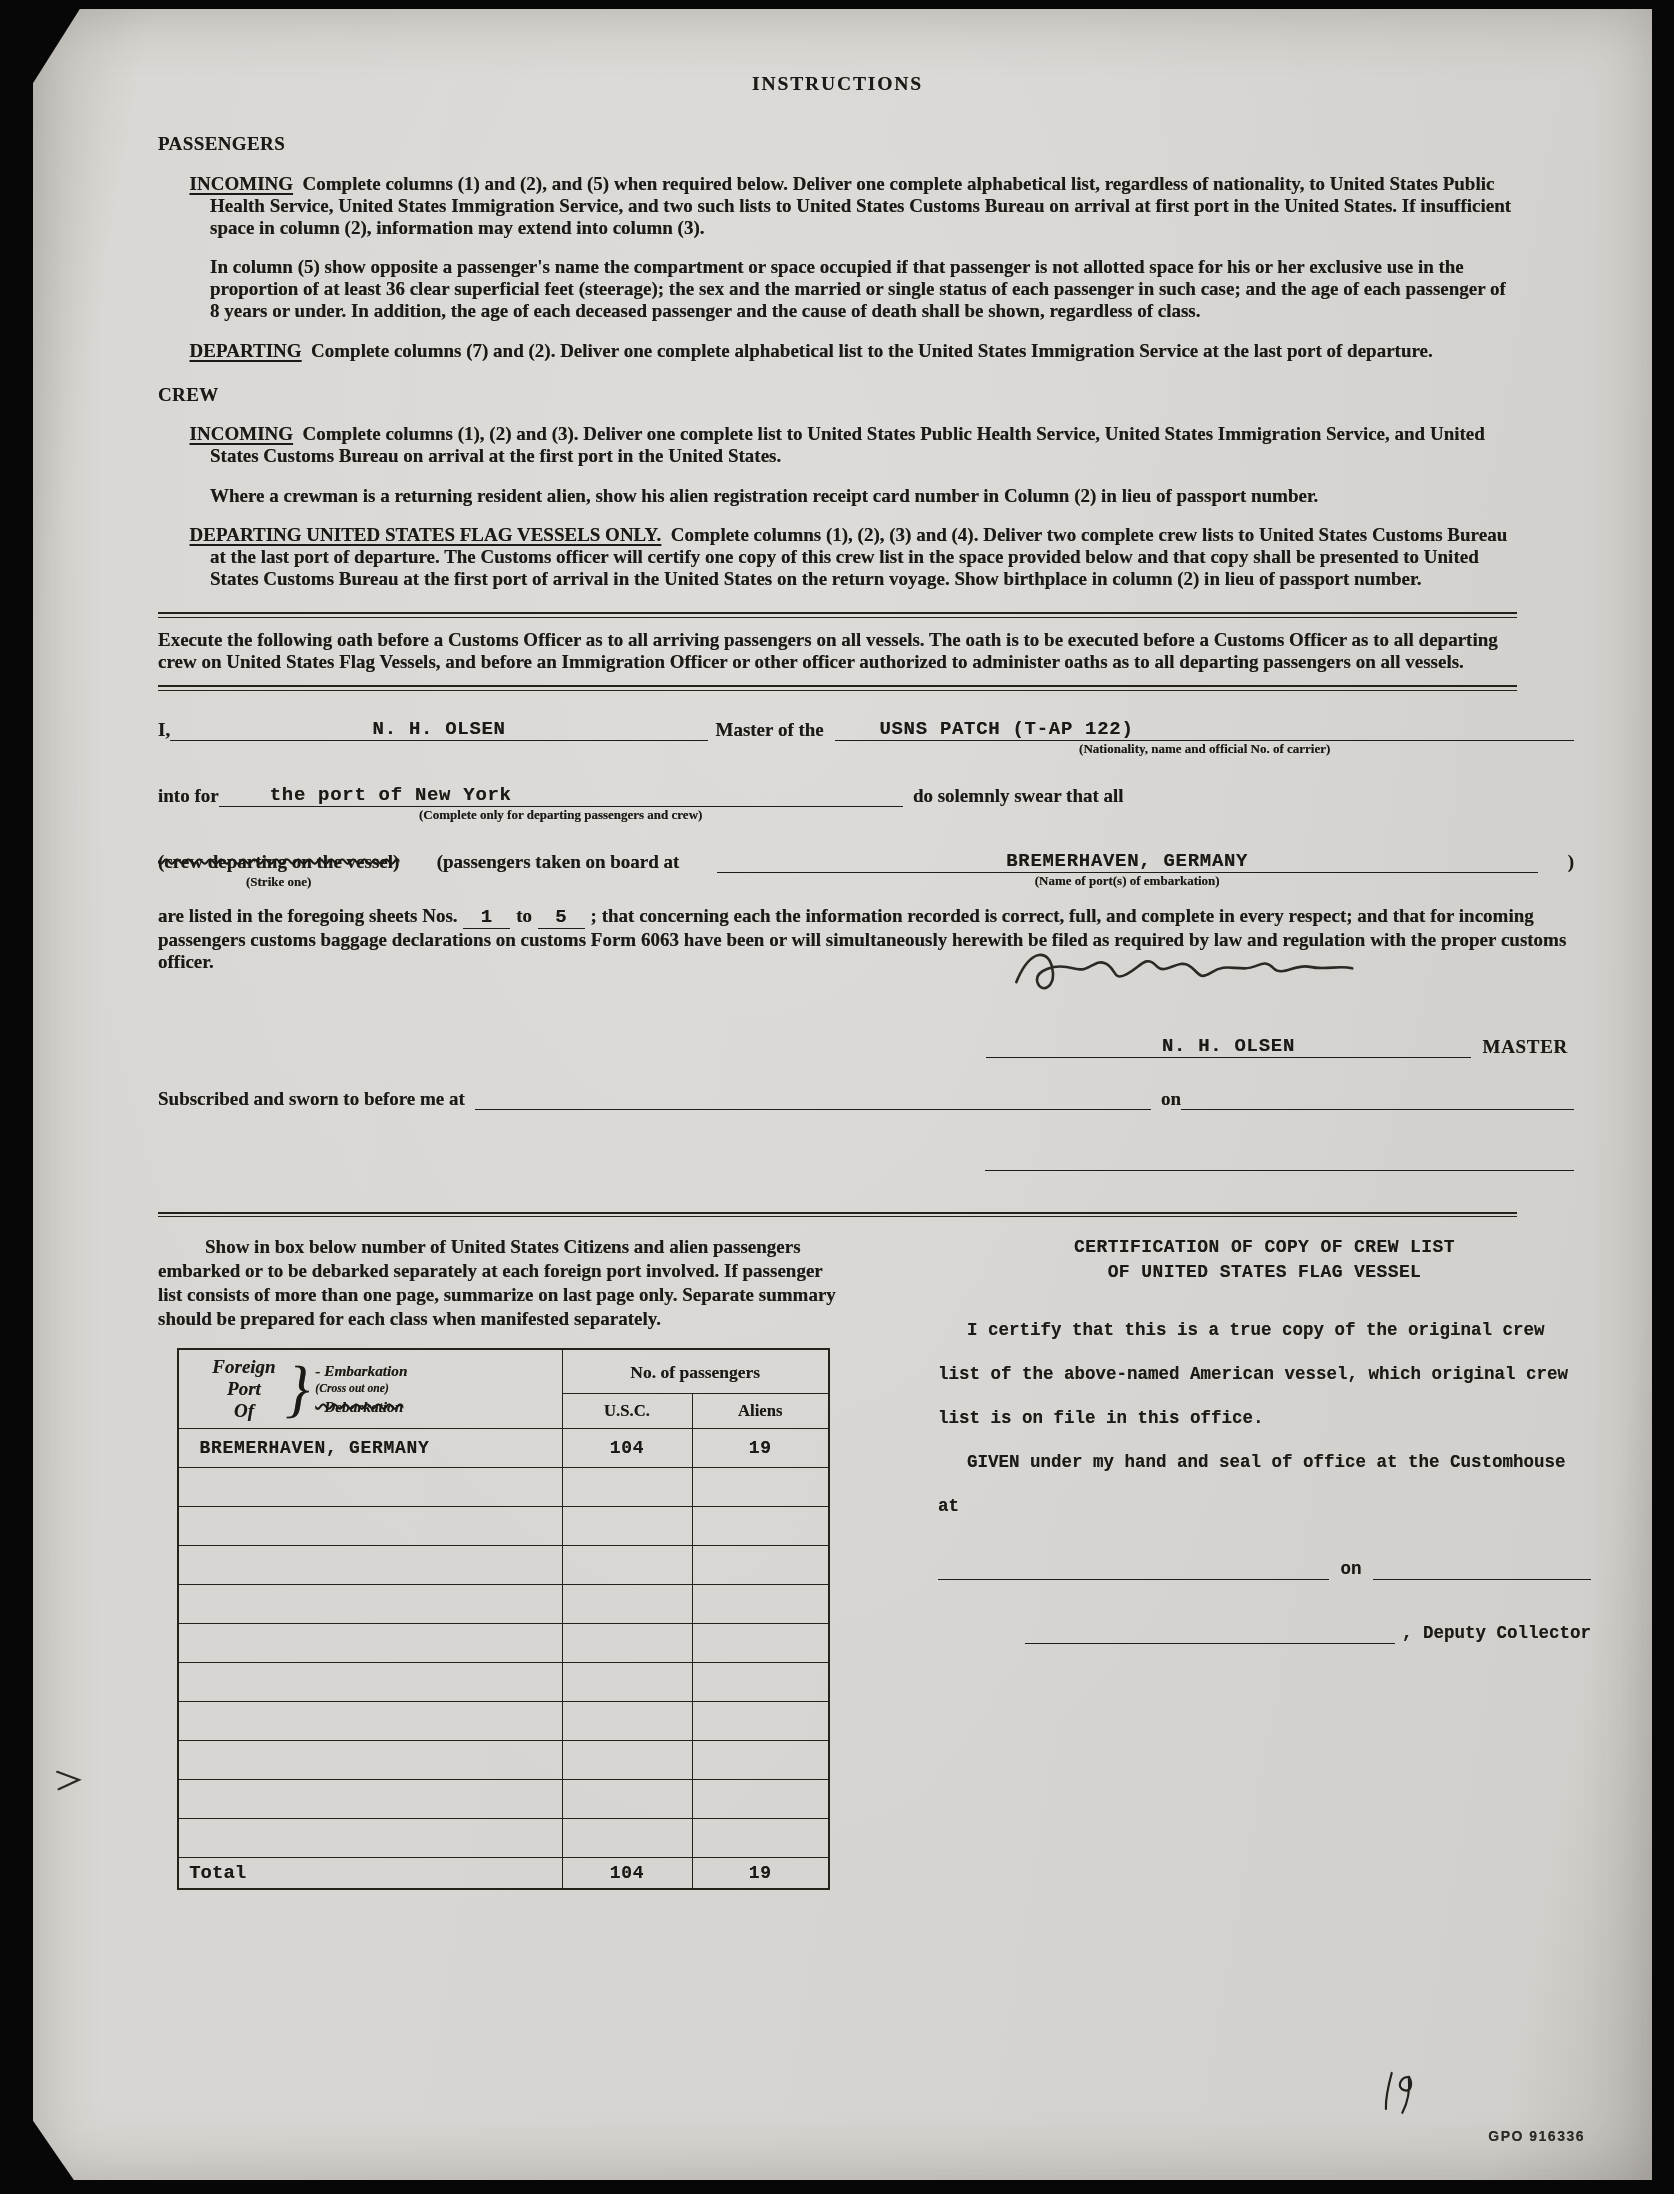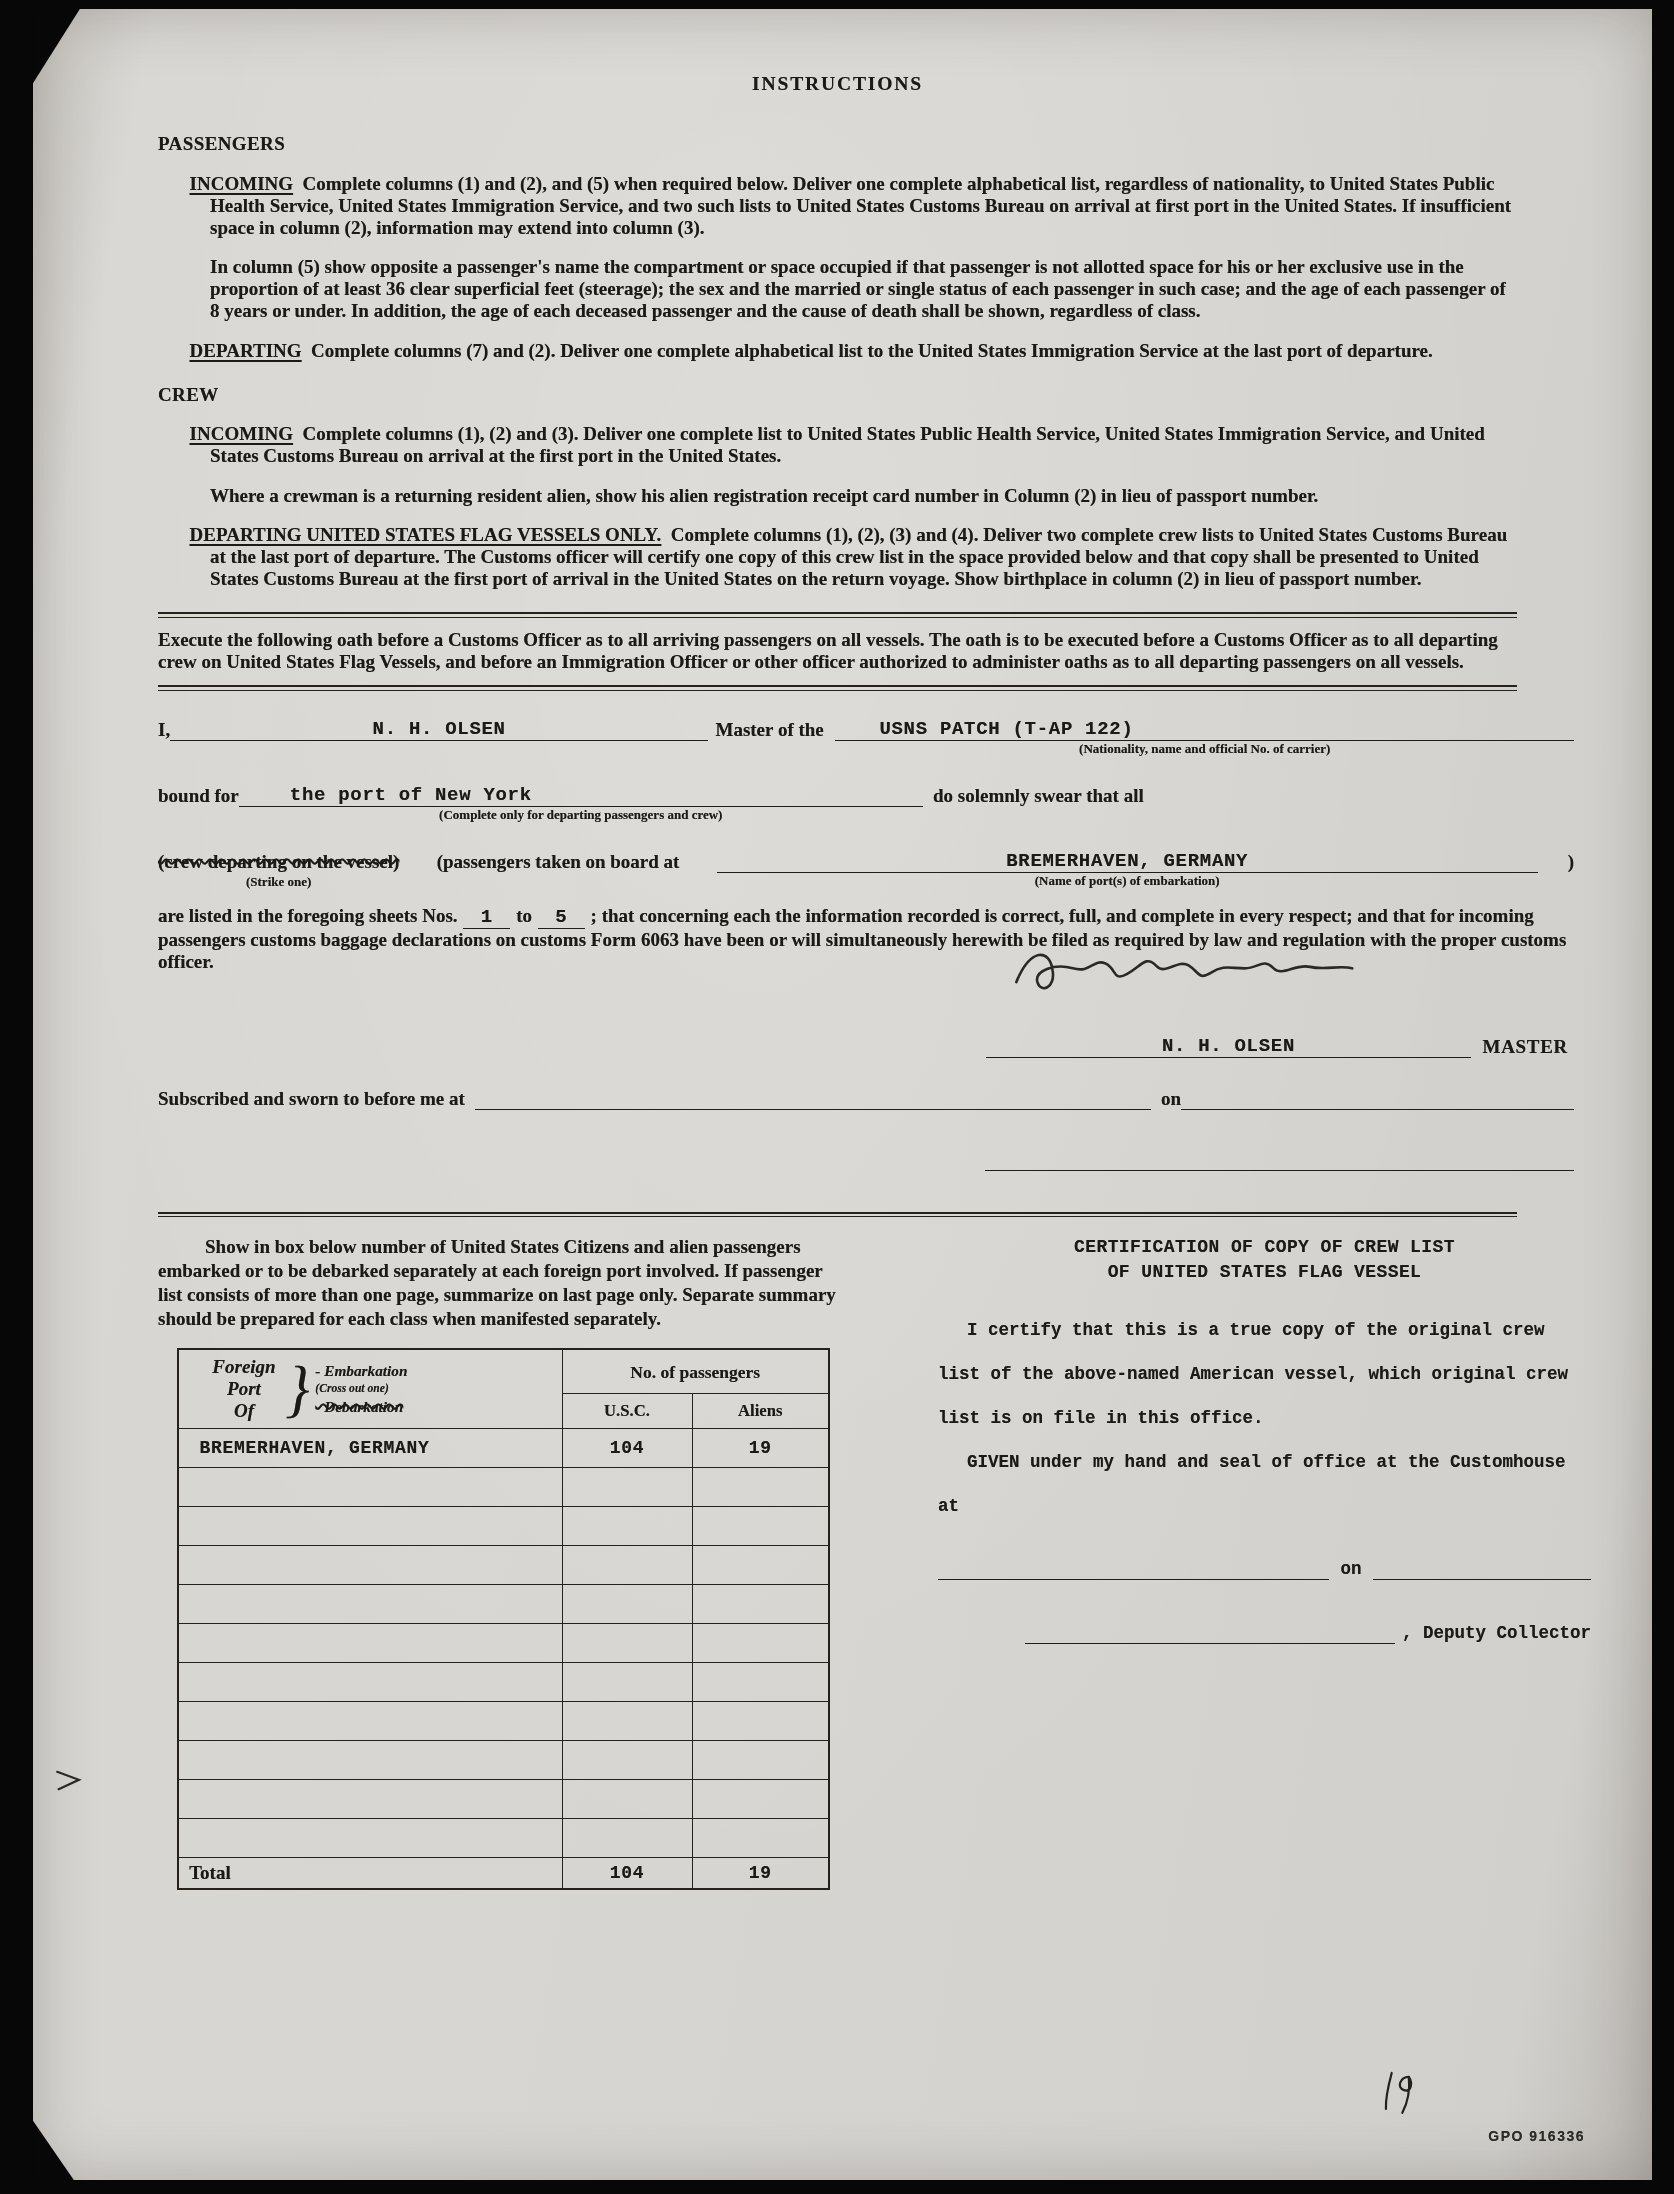--- a/index.html
+++ b/index.html
@@ -88,21 +88,21 @@
   .fpo { width:80px; text-align:center; line-height:22px; }
   .brace { font-size:60px; line-height:58px; font-weight:400; margin:0 5.8px 0 1.5px;
     transform:scaleY(1.05); }
   .embark { text-align:left; font-size:15.3px; line-height:18px; }
   .embark .small { font-size:11.6px; }
   .nop-head { height:42px; text-align:center; font-size:17.5px; }
   .sub-head th { height:33px; text-align:center; font-size:16.7px; }
   .sum tbody td { height:39px; }
   .cell-port { padding-left:20.4px; text-align:left; font-size:18px; }
   .cell-num { text-align:center; font-size:18px; }
-  .total-row td { height:32px; }
+  .total-row td { height:32px;font-family:Liberation Mono, monospace; }
   .total-label { padding-left:10.2px; text-align:left; }
 
   .cert-title { text-align:center; line-height:25.5px; font-size:18px; letter-spacing:0.4px; }
   .cert-para { margin-top:22px; line-height:44px; text-indent:29px; }
   .cert-given { line-height:44px; text-indent:29px; }
   .cert-row1 { display:flex; align-items:flex-end; margin-top:29px; }
   .cert-b1 { flex:1; border-bottom:1.5px solid #1f1d19; }
   .cert-on { margin:0 11.6px; }
   .cert-b2 { width:218px; border-bottom:1.5px solid #1f1d19; }
   .cert-row2 { display:flex; align-items:flex-end; margin-top:41px; }
@@ -152,21 +152,21 @@
     <div class="oath">
 
       <div class="fill-row row-i">
         <span>I,</span>
         <span class="blank b1"><span class="typed">N. H. OLSEN</span></span>
         <span class="mid">Master of the</span>
         <span class="blank b2"><span class="typed">USNS PATCH (T-AP 122)</span><span class="caption">(Nationality, name and official No. of carrier)</span></span>
       </div>
 
       <div class="fill-row row-bound">
-        <span>bound for</span>
+        <span>into for</span>
         <span class="blank b1"><span class="typed">the port of New York</span><span class="caption">(Complete only for departing passengers and crew)</span></span>
         <span class="tail">do solemnly swear that all</span>
       </div>
 
       <div class="fill-row row-strike">
         <span class="has-caption"><span class="struck">(crew departing on the vessel)</span><span class="caption">(Strike one)</span></span>
         <span class="mid">(passengers taken on board at</span>
         <span class="blank b1"><span class="typed">BREMERHAVEN, GERMANY</span><span class="caption">(Name of port(s) of embarkation)</span></span>
         <span>)</span>
       </div>

